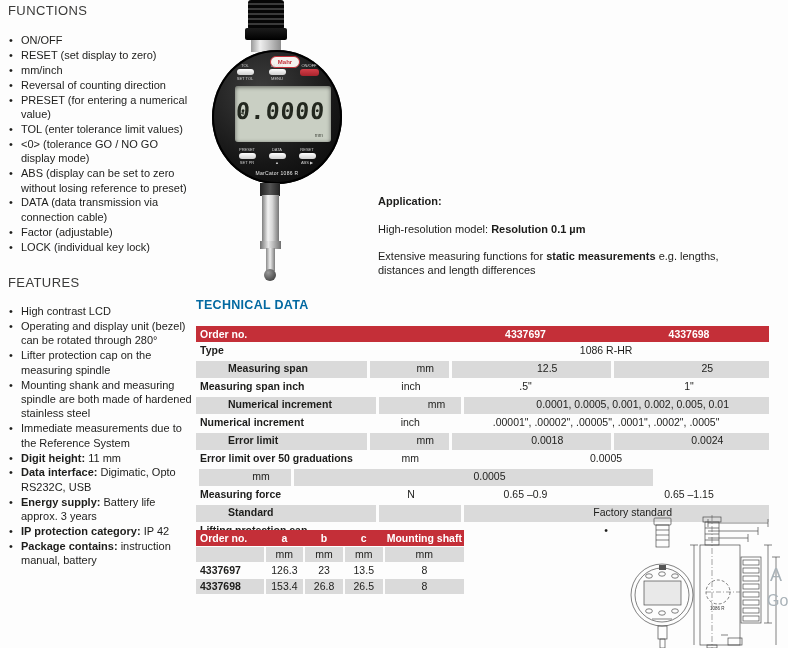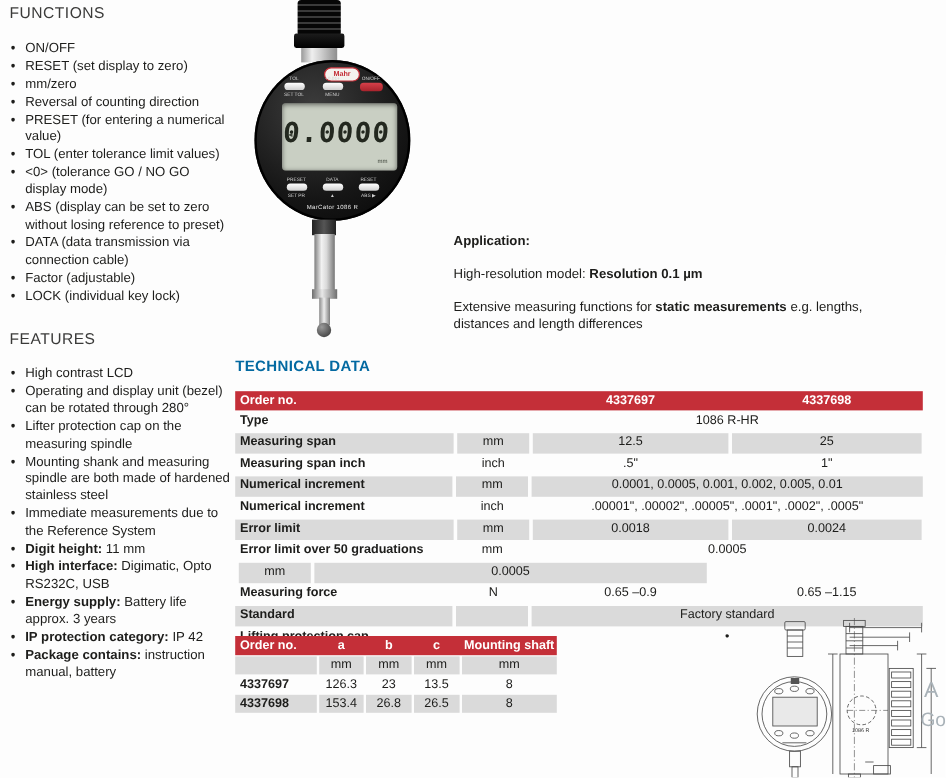--- a/index.html
+++ b/index.html
@@ -56,21 +56,21 @@
 
   
   #technical-heading{left:196px;top:298px;font-size:12.5px;font-weight:700;color:#0369a1;letter-spacing:.3px;}
   #tech-table{left:196px;top:326px;width:573px;font-size:10.5px;}
   .t-row{display:flex;height:17px;line-height:15px;margin-bottom:1px;}
   .t-row .c-label{width:178px;padding-left:4px;font-weight:700;}
   .t-row .c-unit{width:60px;margin-left:3px;text-align:center;}
   .t-row .c-val{width:163px;margin-left:3px;text-align:center;}
   .t-row .c-val2{width:158px;margin-left:3px;text-align:center;}
   .t-row .c-span{width:327px;margin-left:3px;text-align:center;}
-  .t-row.gray > div{background:#dadada;}
+  .t-row.gray > div{background:#dadada;padding-left:32px;}
   .t-row.header{background:#c42f38;color:#fff;font-weight:700;height:16px;line-height:16px;}
   .t-row.header > div{background:transparent;}
 
   
   #dims-table{left:196px;top:530px;width:268px;font-size:10.5px;}
   .d-row{display:flex;height:15px;line-height:15px;margin-bottom:1px;}
   .d-row .d0{width:64px;padding-left:4px;text-align:left;}
   .d-row .d1{width:38px;margin-left:2px;text-align:center;}
   .d-row .d2{width:38px;margin-left:2px;text-align:center;}
   .d-row .d3{width:38px;margin-left:2px;text-align:center;}
@@ -86,40 +86,40 @@
 </style>
 </head>
 <body>
 
 <div id="page">
 
   <h2 id="functions-heading" class="section-heading abs">FUNCTIONS</h2>
   <ul id="functions-list" class="bullets abs">
       <li>ON/OFF</li>
       <li>RESET (set display to zero)</li>
-      <li>mm/zero</li>
+      <li>mm/inch</li>
       <li>Reversal of counting direction</li>
       <li>PRESET (for entering a numerical value)</li>
       <li>TOL (enter tolerance limit values)</li>
       <li>&lt;0&gt; (tolerance GO / NO GO display mode)</li>
       <li>ABS (display can be set to zero without losing reference to preset)</li>
       <li>DATA (data transmission via connection cable)</li>
       <li>Factor (adjustable)</li>
       <li>LOCK (individual key lock)</li>
     </ul>
 
   <h2 id="features-heading" class="section-heading abs">FEATURES</h2>
   <ul id="features-list" class="bullets abs">
       <li>High contrast LCD</li>
       <li>Operating and display unit (bezel) can be rotated through 280°</li>
       <li>Lifter protection cap on the measuring spindle</li>
       <li>Mounting shank and measuring spindle are both made of hardened stainless steel</li>
       <li>Immediate measurements due to the Reference System</li>
       <li><span class="b">Digit height:</span> 11 mm</li>
-      <li><span class="b">High interface:</span> Digimatic, Opto RS232C, USB</li>
+      <li><span class="b">Data interface:</span> Digimatic, Opto RS232C, USB</li>
       <li><span class="b">Energy supply:</span> Battery life approx. 3 years</li>
       <li><span class="b">IP protection category:</span> IP 42</li>
       <li><span class="b">Package contains:</span> instruction manual, battery</li>
     </ul>
 
   <div id="indicator" class="abs">
     <div id="stem-ribs"></div>
     <div id="stem-cap"></div>
     <div id="chrome-ring"></div>
     <div id="body-circle">

